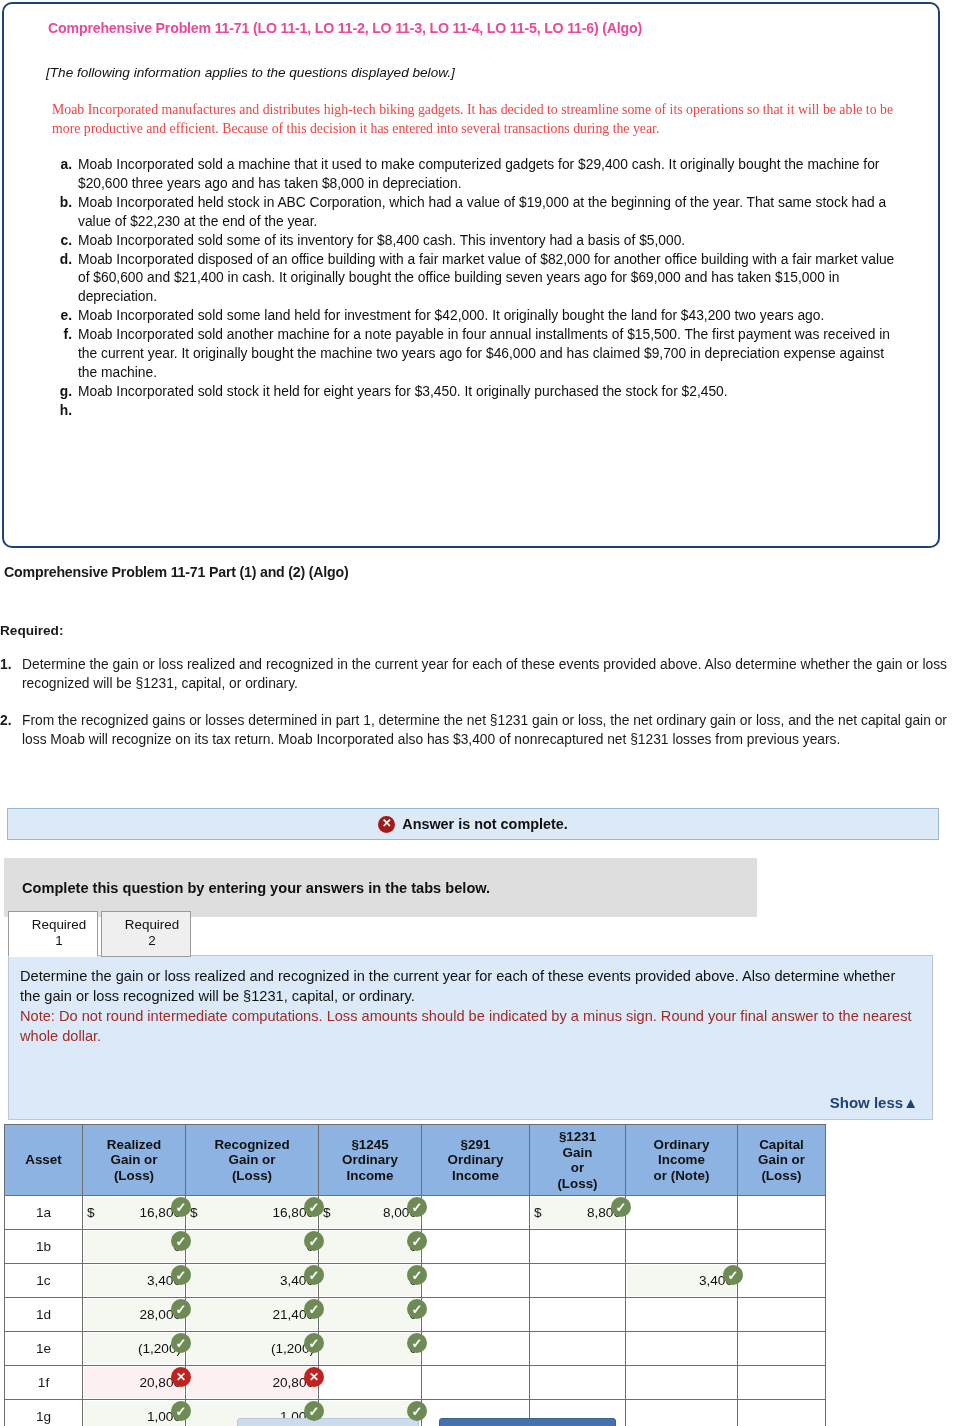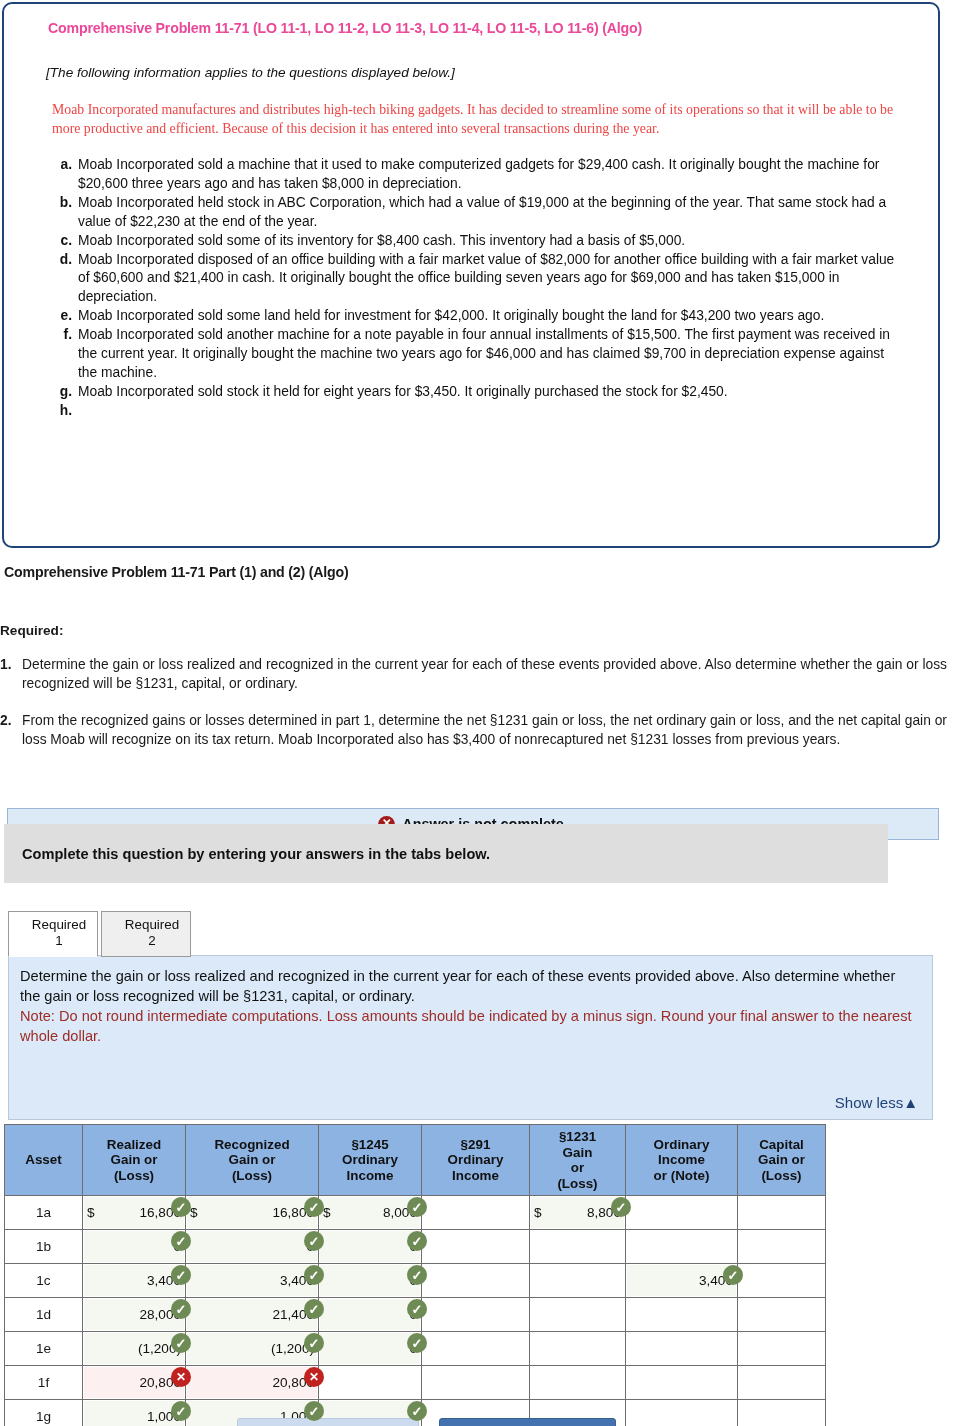--- a/index.html
+++ b/index.html
@@ -133,22 +133,22 @@
     font-weight: bold;
     display: inline-flex;
     align-items: center;
     justify-content: center;
     line-height: 1;
     flex: 0 0 auto;
   }
   .complete-bar {
     position: absolute;
     left: 4px;
-    top: 824px;
-    width: 884px;
+    top: 858px;
+    width: 753px;
     height: 59px;
     box-sizing: border-box;
     background: #dedede;
     display: flex;
     align-items: center;
     padding-left: 18px;
     font-size: 14.6px;
     font-weight: bold;
     color: #111;
   }
@@ -202,21 +202,21 @@
     font-size: 14.6px;
     line-height: 1.35;
     color: #9e2b25;
     margin-top: 1px;
   }
   .show-less {
     position: absolute;
     right: 14px;
     bottom: 8px;
     font-size: 15px;
-    font-weight: normal;
+    font-weight: bold;
     color: #1f4277;
     cursor: pointer;
     white-space: nowrap;
   }
 
   
   .ans-table-wrap {
     position: absolute;
     left: 4px;
     top: 1124px;

